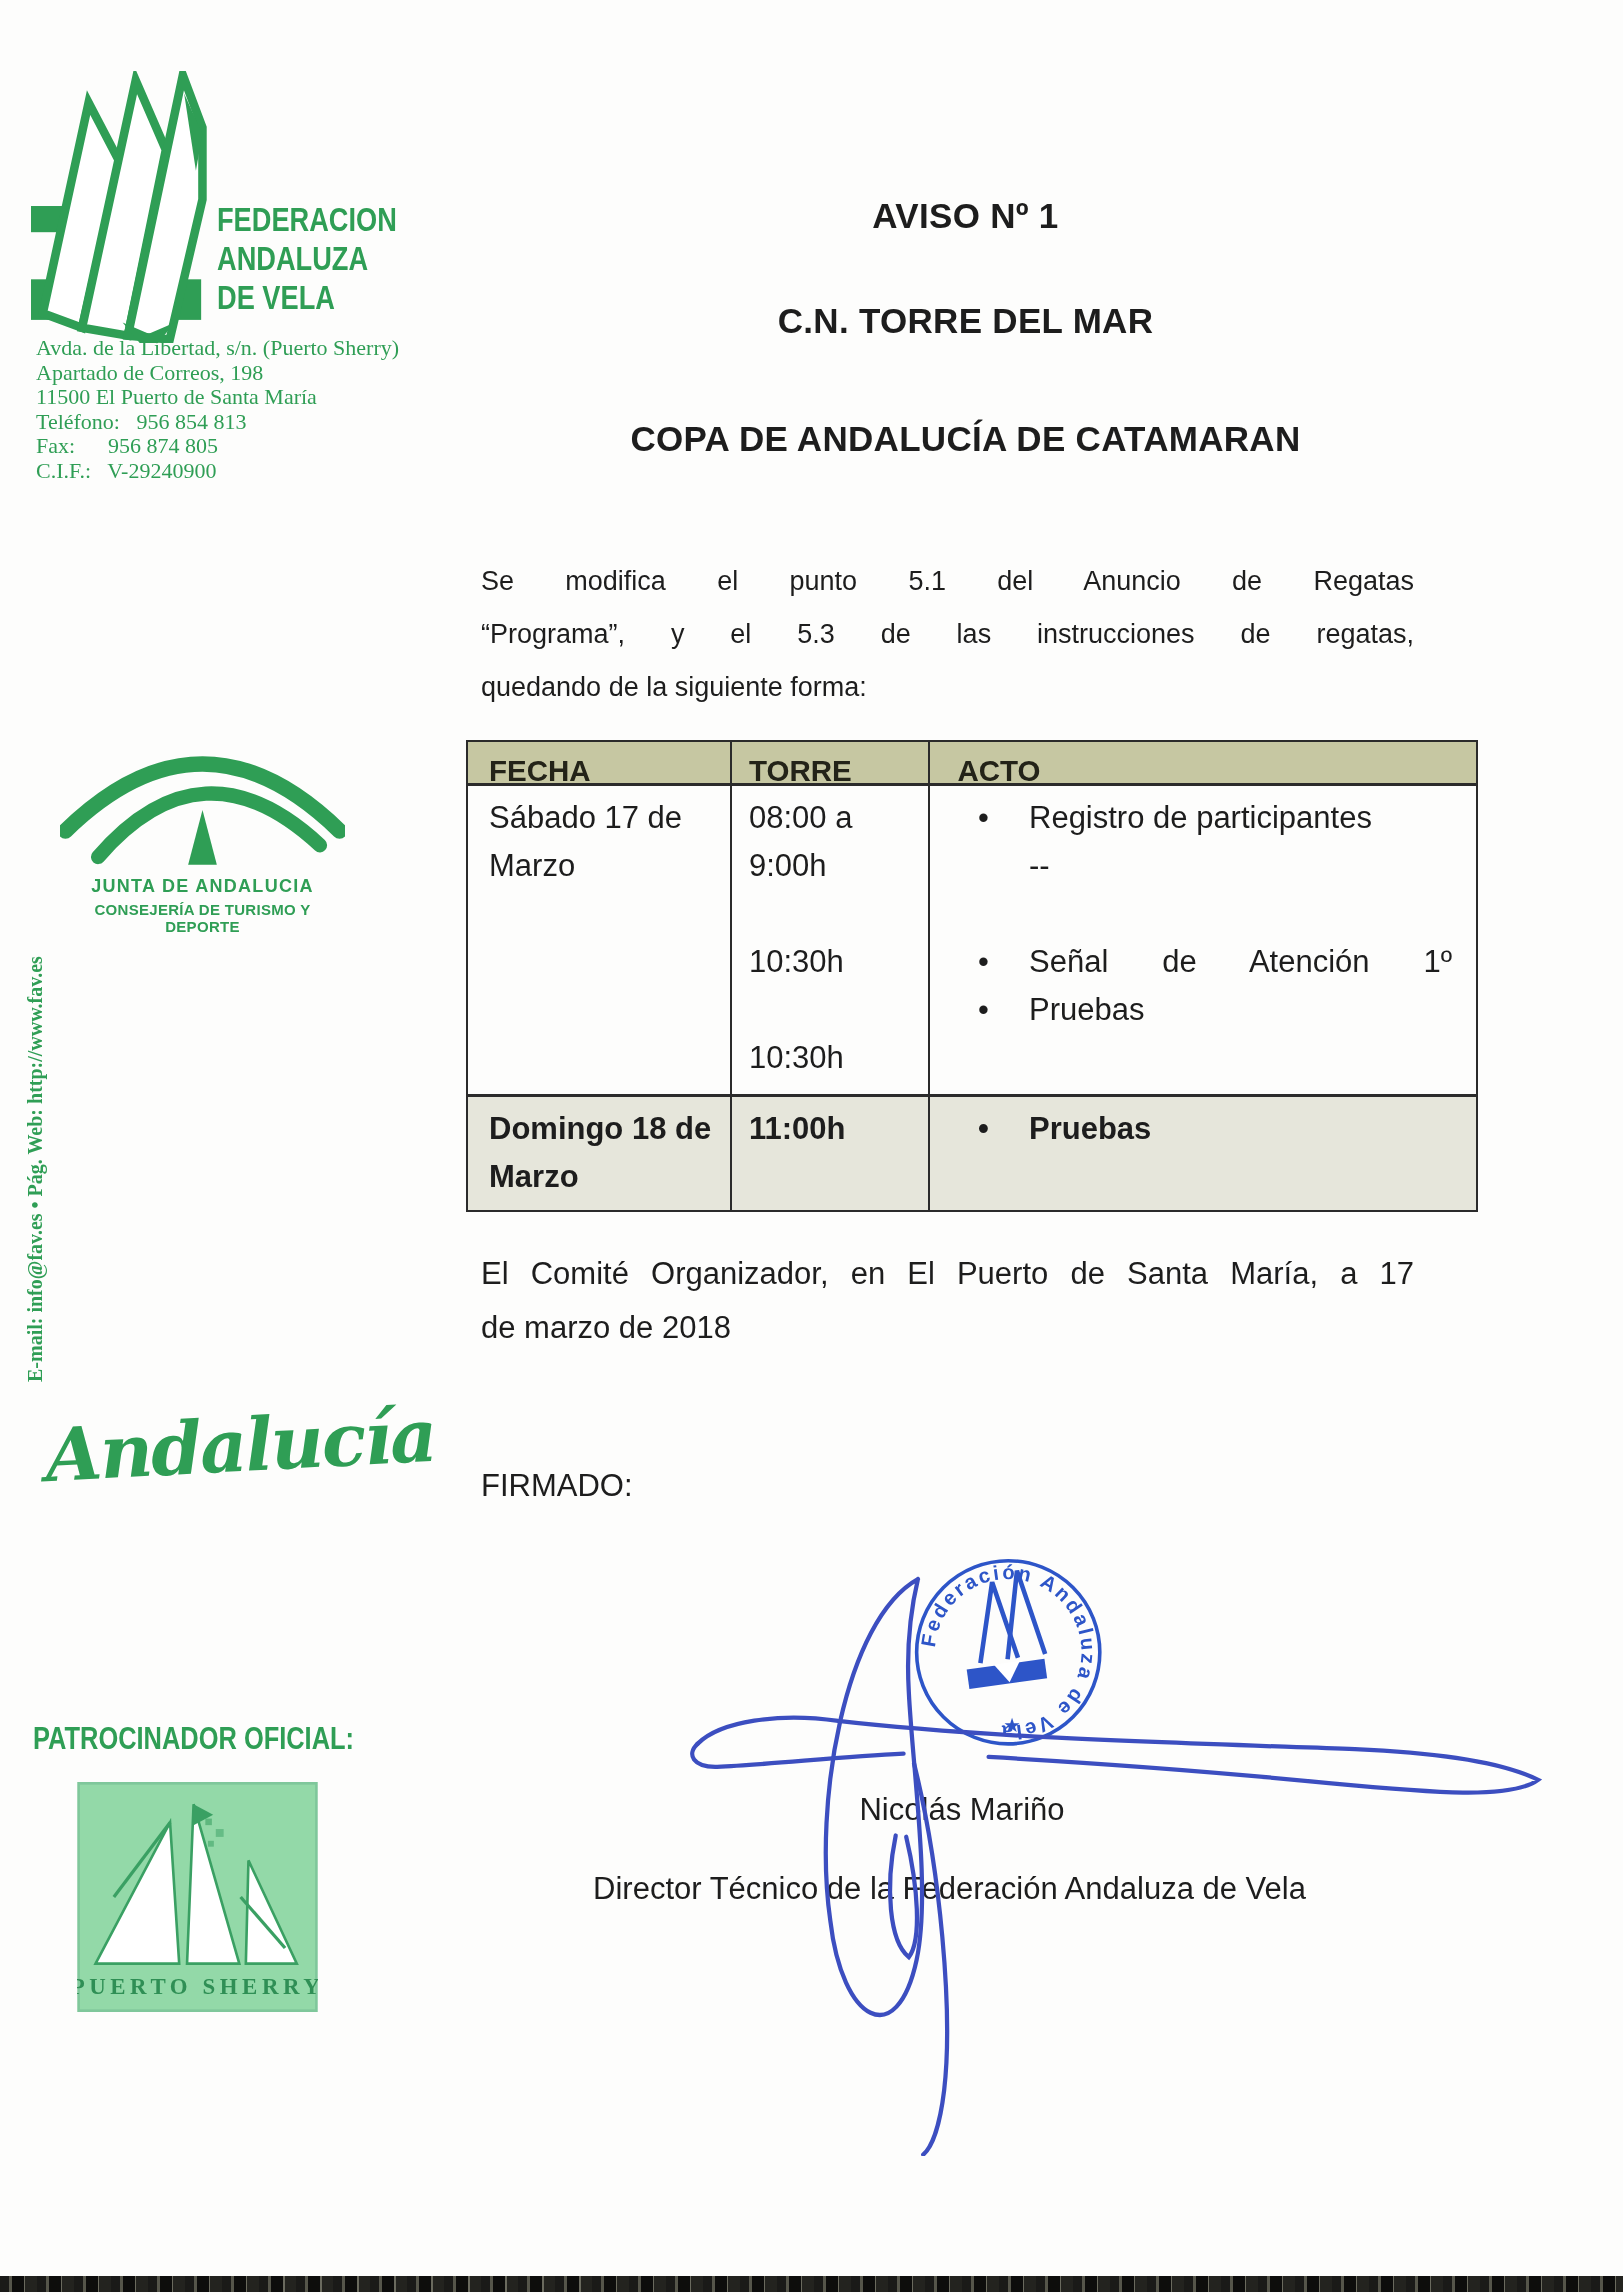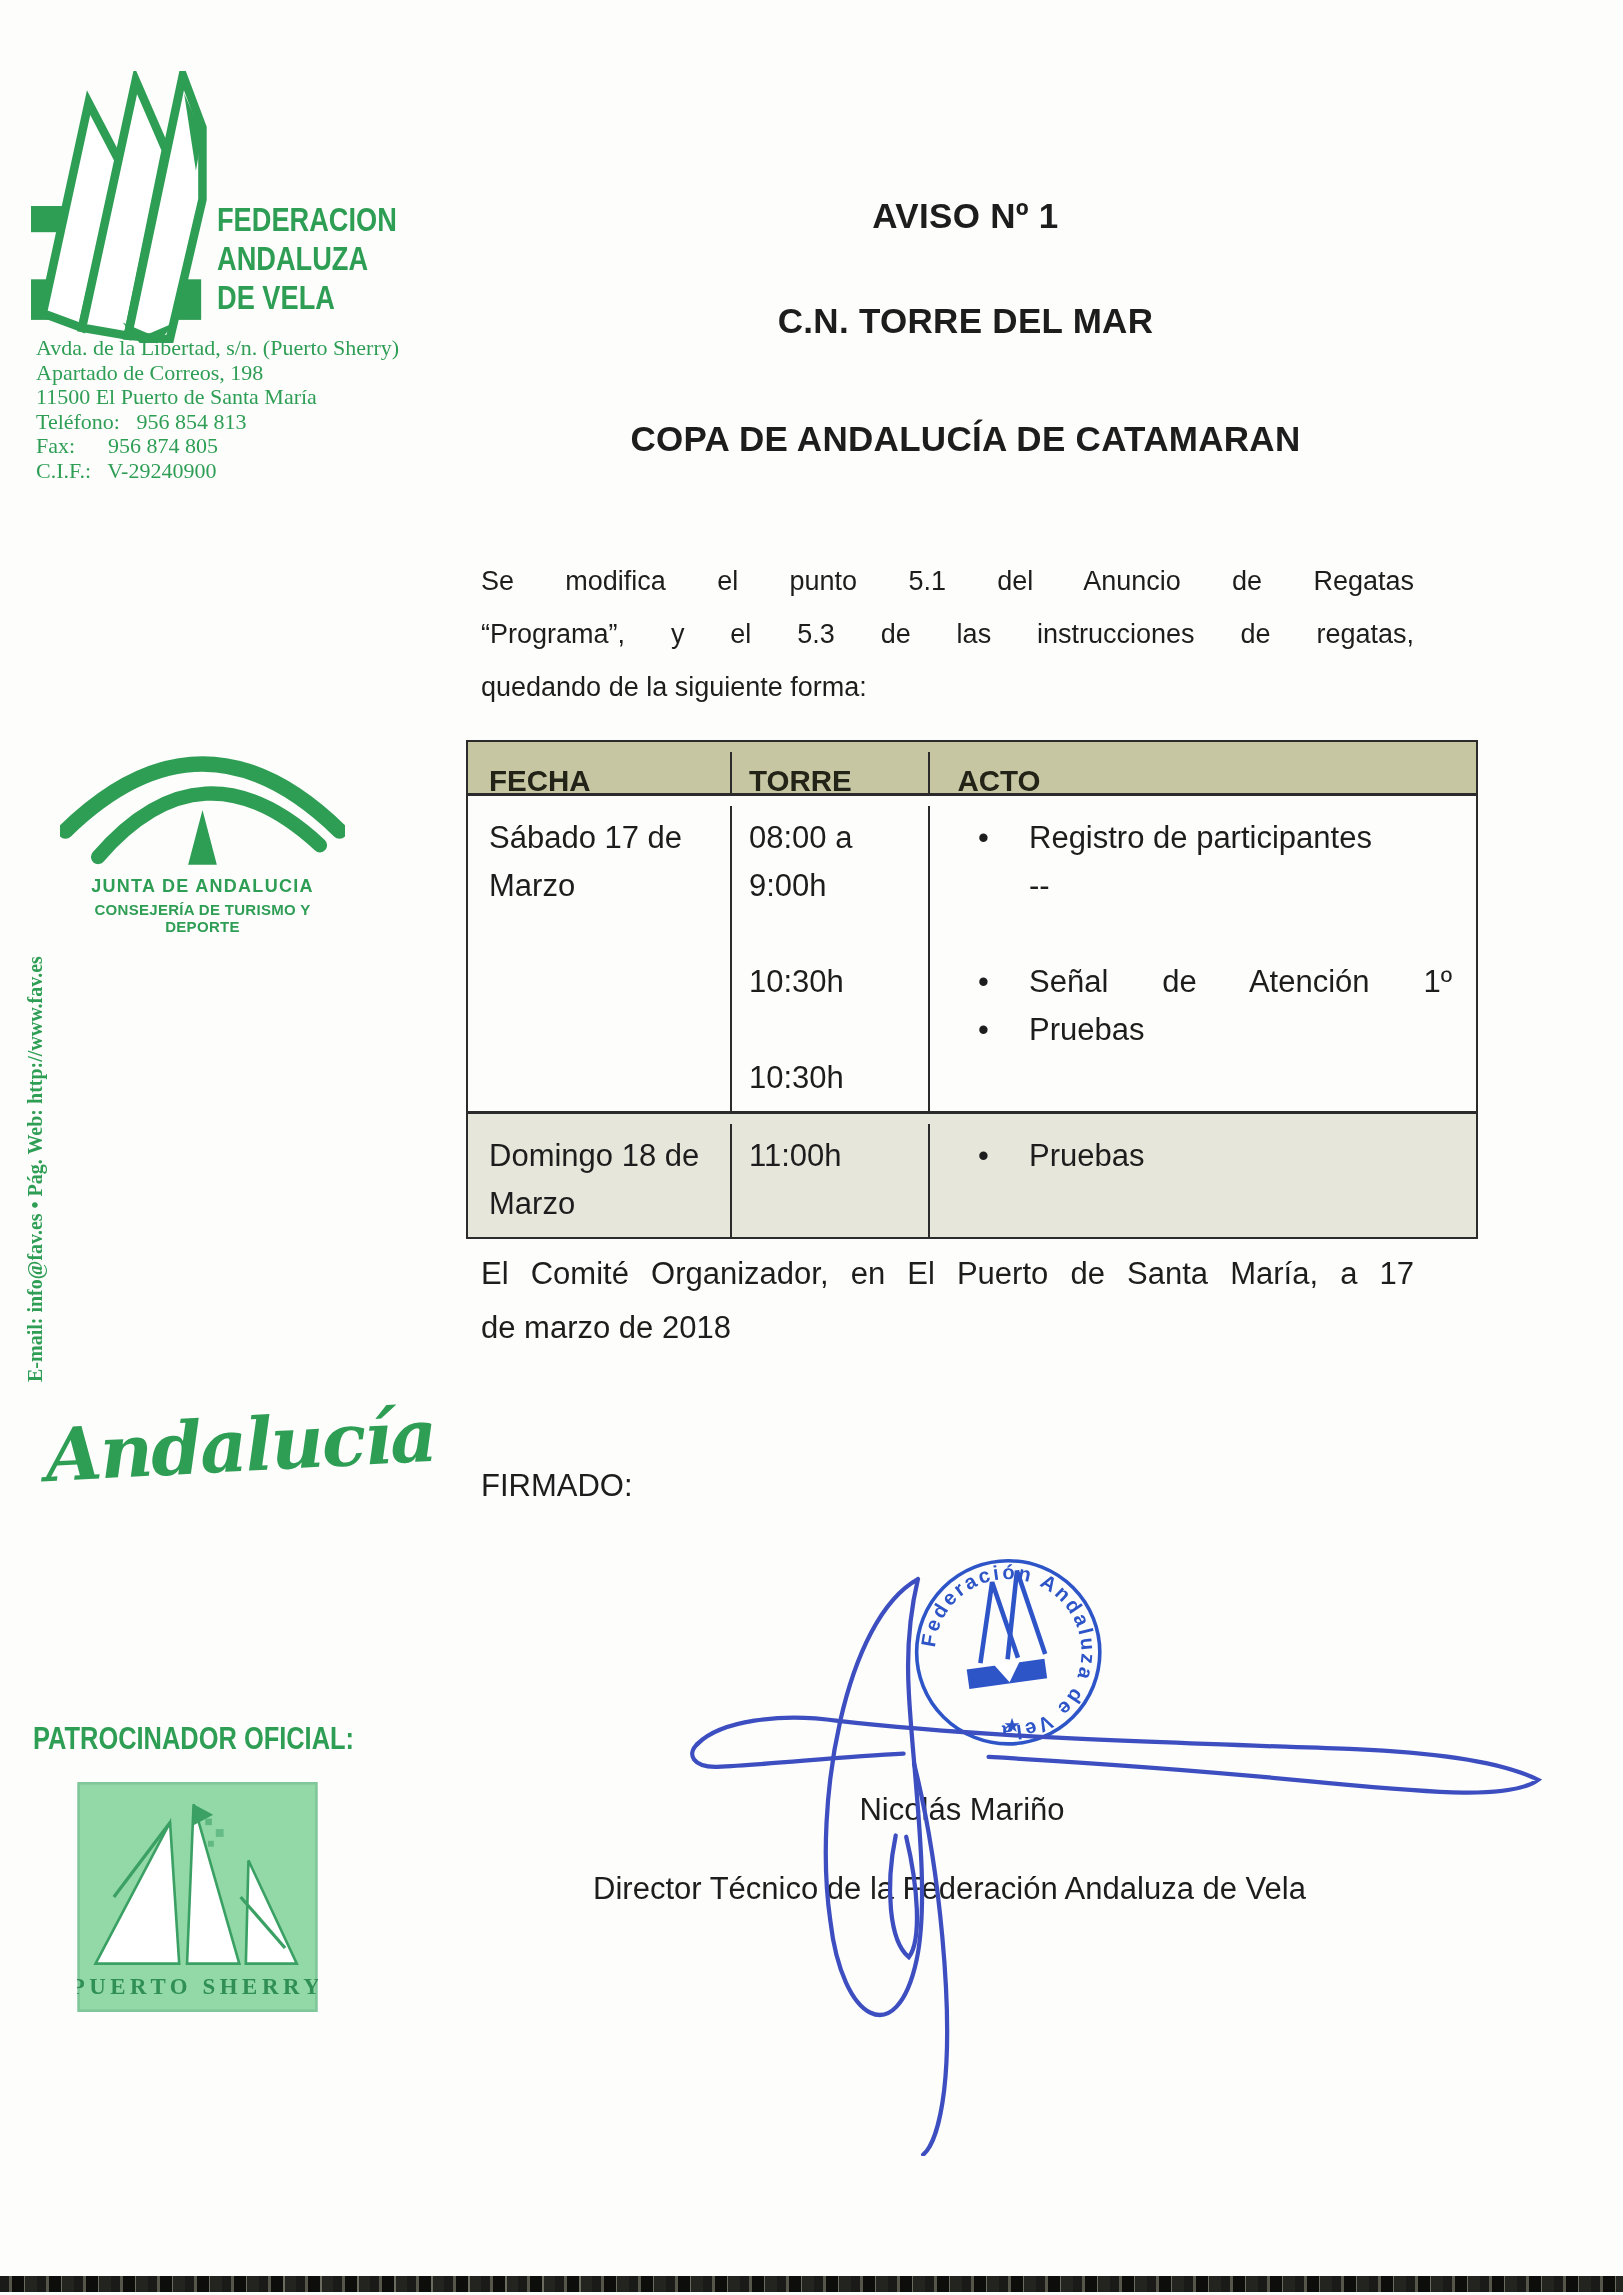--- a/index.html
+++ b/index.html
@@ -19,27 +19,27 @@
   .title-gap1{margin-top:78px;}
   .title-gap2{margin-top:65px;}
   
   .body-par{position:absolute;left:481px;top:555px;width:933px;font-size:27px;}
   .body-par .line{line-height:53px;}
   .line.jst{text-align:justify;text-align-last:justify;}
   
   .sch-table{position:absolute;left:466px;top:740px;width:1012px;
              border:2.6px solid var(--border);box-sizing:border-box;font-size:31px;}
   .trow{display:grid;grid-template-columns:264px 198px 544px;}
-  .cell{border-right:2px solid var(--border);box-sizing:border-box;position:relative;margin-top:10px;}
+  .cell{border-right:2px solid var(--border);box-sizing:border-box;position:relative;}
   .cell:last-child{border-right:none;}
   .thead{background:var(--table_header_bg);border-bottom:3.3px solid var(--border);}
   .thead .cell{font-weight:bold;font-size:29.5px;line-height:41px;height:41px;color:#232318;}
   .thead .c-fecha{padding-left:21px;} .thead .c-hora{padding-left:17px;} .thead .c-acto{padding-left:27.5px;}
   .trow.r1{min-height:308px;border-bottom:3.3px solid var(--border);}
-  .trow.r2{min-height:111px;background:var(--shaded_row_bg);}
+  .trow.r2{min-height:111px;background:var(--shaded_row_bg);font-weight:bold;}
   .cell .line{line-height:48px;}
   .c-fecha{padding:7.9px 10.5px 9.2px 21px;}
   .c-hora{padding:7.9px 5.2px 9.2px 17px;}
   .c-acto{padding:7.9px 22px 9.2px 0;}
   .c-acto .line{padding-left:99px;position:relative;}
   .c-acto .line.bullet::before{content:"\2022";position:absolute;left:48px;top:0;}
   
   .closing{position:absolute;left:481px;top:1247px;width:933px;font-size:31px;}
   .closing .line{line-height:54px;}
   .firmado{position:absolute;left:481px;top:1468px;font-size:31px;}

